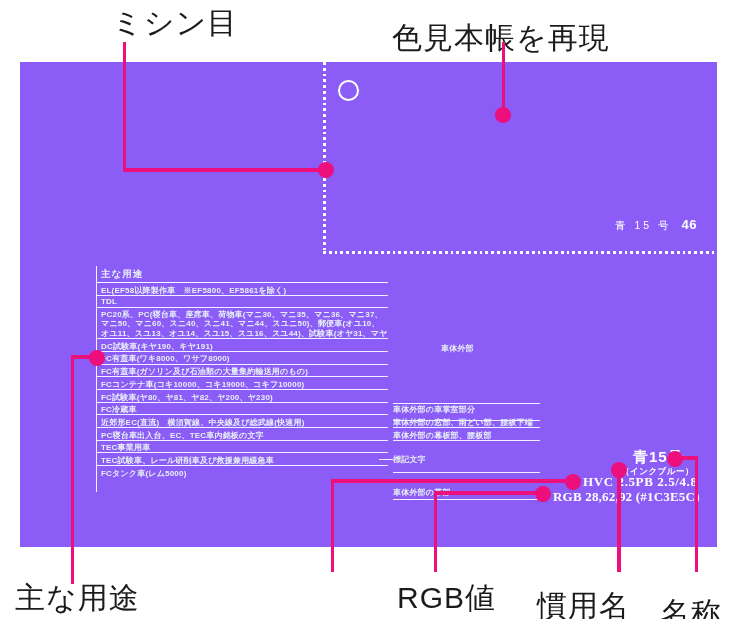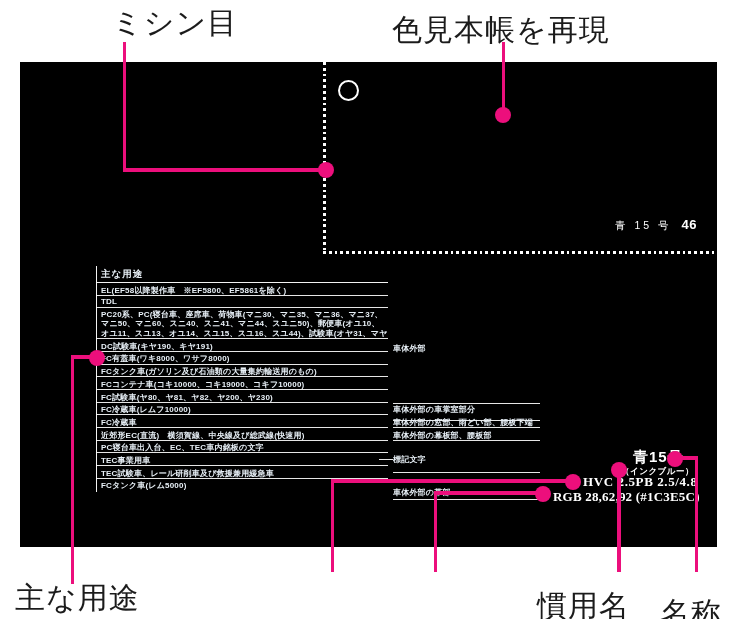--- a/index.html
+++ b/index.html
@@ -3,21 +3,21 @@
 <meta charset="utf-8">
 <style>
   html,body{margin:0;padding:0;background:#ffffff;}
   .canvas{position:relative;width:743px;height:619px;background:#ffffff;
           font-family:"Liberation Sans",sans-serif;overflow:hidden;}
 
   
   .callout{position:absolute;font-size:30px;color:#1b1b1b;letter-spacing:1px;white-space:nowrap;}
 
   
-  .card{position:absolute;left:20px;top:62px;width:697px;height:485px;background:#000000;}
+  .card{position:absolute;left:20px;top:62px;width:697px;height:485px;background:#8b5cf6;}
 
   .dotted-v{position:absolute;left:303px;top:0;width:2.6px;height:191px;
     background:repeating-linear-gradient(180deg,#ffffff 0 2.8px,transparent 2.8px 5.8px);}
   .dotted-h{position:absolute;left:303px;top:189px;width:394px;height:2.6px;
     background:repeating-linear-gradient(90deg,#ffffff 0 2.8px,transparent 2.8px 5.8px);}
   .hole{position:absolute;left:318px;top:18px;width:17px;height:17px;border:2px solid #fff;border-radius:50%;}
 
   .corner{position:absolute;right:20px;top:155px;display:flex;align-items:baseline;gap:10px;color:#fff;}
   .corner .cl{font-size:10.5px;letter-spacing:3px;}
   .corner .pg{font-size:13px;font-weight:bold;letter-spacing:.5px;}
@@ -47,54 +47,53 @@
   
   .pline,.pdot{position:absolute;background:#EC0F7C;z-index:10;}
   .pdot{width:16px;height:16px;border-radius:50%;}
 </style>
 </head>
 <body>
 
 <div class="canvas">
 
   <div class="callout" style="left:72px;top:3px;margin-left:40px;">ミシン目</div>
-  <div class="callout" style="left:392px;top:10px;">色見本帳を再現</div>
+  <div class="callout" style="left:392px;top:18px;">色見本帳を再現</div>
 
   <div class="card">
     <div class="dotted-v"></div>
     <div class="dotted-h"></div>
     <div class="hole"></div>
 
     <div class="corner">
       <span class="cl">青 15 号</span>
       <span class="pg">46</span>
     </div>
 
     <div class="utable">
       <div class="leftline"></div>
       <div class="thead">主な用途</div>
       <div id="rows">
           <div class="row">EL(EF58以降製作車　※EF5800、EF5861を除く)</div>
           <div class="row">TDL</div>
           <div class="row tall">PC20系、PC(寝台車、座席車、荷物車(マニ30、マニ35、マニ36、マニ37、マニ50、マニ60、スニ40、スニ41、マニ44、スユニ50)、郵便車(オユ10、オユ11、スユ13、オユ14、スユ15、スユ16、スユ44)、試験車(オヤ31、マヤ40及びコヤ90を除く))、近代化改造PCなど</div>
           <div class="row">DC試験車(キヤ190、キヤ191)</div>
           <div class="row">FC有蓋車(ワキ8000、ワサフ8000)</div>
-          <div class="row">FCタンク車(ガソリン及び石油類の大量集約輸送用のもの)</div>
+          <div class="row">FC有蓋車(ガソリン及び石油類の大量集約輸送用のもの)</div>
           <div class="row">FCコンテナ車(コキ10000、コキ19000、コキフ10000)</div>
           <div class="row">FC試験車(ヤ80、ヤ81、ヤ82、ヤ200、ヤ230)</div>
-          <div class="row">FC冷蔵車(レムフ10000)</div>
           <div class="row">FC冷蔵車</div>
           <div class="row">近郊形EC(直流)　横須賀線、中央線及び総武線(快速用)</div>
           <div class="row">PC寝台車出入台、EC、TEC車内銘板の文字</div>
           <div class="row">TEC事業用車</div>
           <div class="row">TEC試験車、レール研削車及び救援兼用緩急車</div>
           <div class="row last">FCタンク車(レム5000)</div>
         </div>
       <div id="notes">
-          <div class="note" style="top: 75px; height: 12px;">車体外部</div>
+          <div class="note" style="top: 75px; height: 12px; margin-left: 48px;">車体外部</div>
           <div class="note-topline" style="top: 136.9px;"></div>
           <div class="note u" style="top: 136.9px; height: 18px;">車体外部の車掌室部分</div>
           <div class="note u" style="top: 149.6px; height: 12.7px;">車体外部の窓部、雨どい部、腰板下端</div>
           <div class="note u" style="top: 162.3px; height: 12.7px;">車体外部の幕板部、腰板部</div>
           <div class="note-tick" style="top: 192.5px;"></div>
           <div class="note u" style="top: 186.5px; height: 20.6px;">標記文字</div>
           <div class="note u" style="top: 219.5px; height: 14px;">車体外部の帯部</div>
         </div>
     </div>
 
@@ -119,15 +118,16 @@
 
   <div class="pdot" style="left:318px;top:162px;"></div>
   <div class="pdot" style="left:495px;top:107px;"></div>
   <div class="pdot" style="left:89px;top:350px;"></div>
   <div class="pdot" style="left:565px;top:474px;"></div>
   <div class="pdot" style="left:535px;top:486px;"></div>
   <div class="pdot" style="left:611px;top:462px;"></div>
   <div class="pdot" style="left:667px;top:451px;"></div>
 
   <div class="callout" style="left:15px;top:578px;">主な用途</div>
+  <div class="callout" style="left:397px;top:578px;">RGB値</div>
   <div class="callout" style="left:537px;top:578px;margin-top:8px;">慣用名</div>
   <div class="callout" style="left:660px;top:593px;">名称</div>
 </div>
 
 </body></html>

